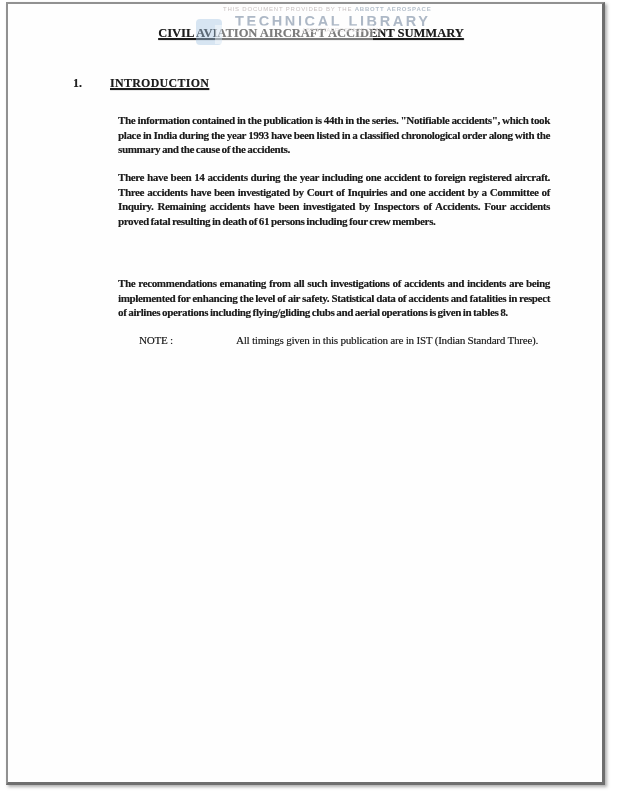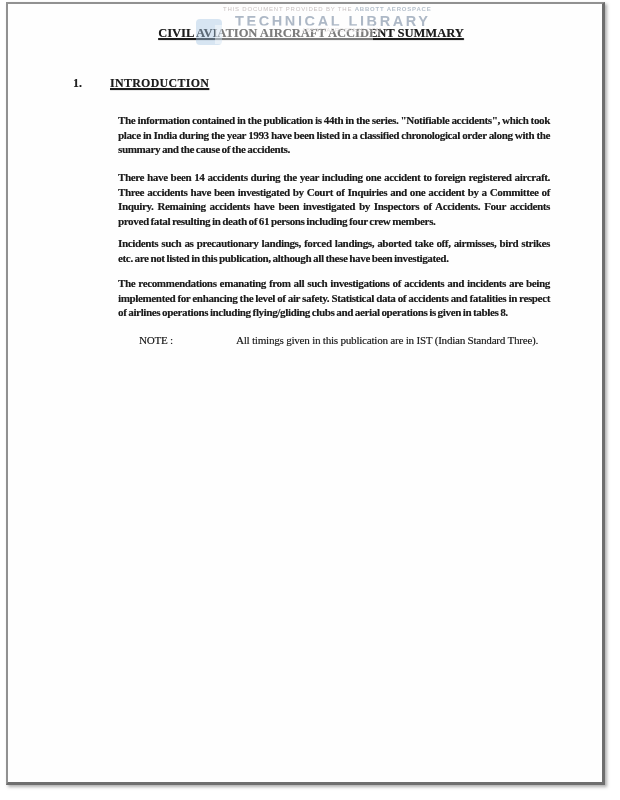--- a/index.html
+++ b/index.html
@@ -172,21 +172,20 @@
     </div>
 
     <div class="title-wash"></div>
 
     <div class="section-head ink">
       <span class="num">1.</span><span class="hd">INTRODUCTION</span>
     </div>
 
     <p class="body-par ink p1">The information contained in the publication is 44th in the series.  "Notifiable accidents", which took place in India during the year 1993 have been listed in a classified chronological order along with the summary and the cause of the accidents.</p>
     <p class="body-par ink p2">There have been 14 accidents during the year including one accident to foreign registered aircraft.  Three accidents have been investigated by Court of Inquiries and one accident by a Committee of Inquiry.  Remaining accidents have been investigated by Inspectors of Accidents.  Four accidents proved fatal resulting in death of 61 persons including four crew members.</p>
-    <p class="body-par ink p3">Incidents such as precautionary landings, forced landings, aborted take off, airmisses, bird strikes etc. are not listed in this publication, although all these have been investigated.</p>
     <p class="body-par ink p4">The recommendations emanating from all such investigations of accidents and incidents are being implemented for enhancing the level of air safety.  Statistical data of accidents and fatalities in respect of airlines operations including flying/gliding clubs and aerial operations is given in tables 8.</p>
 
     <div class="note-row ink">
       <span class="note-label">NOTE :</span><span>All timings given in this publication are in IST (Indian Standard Three).</span>
     </div>
 
   </div>
 </div>
 
 </body></html>

